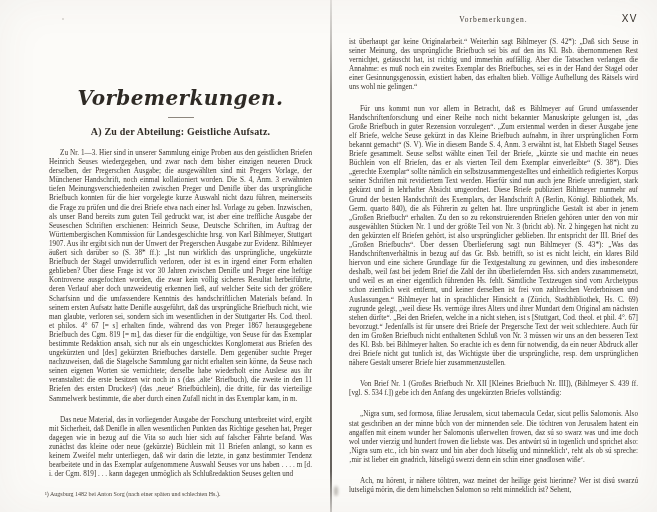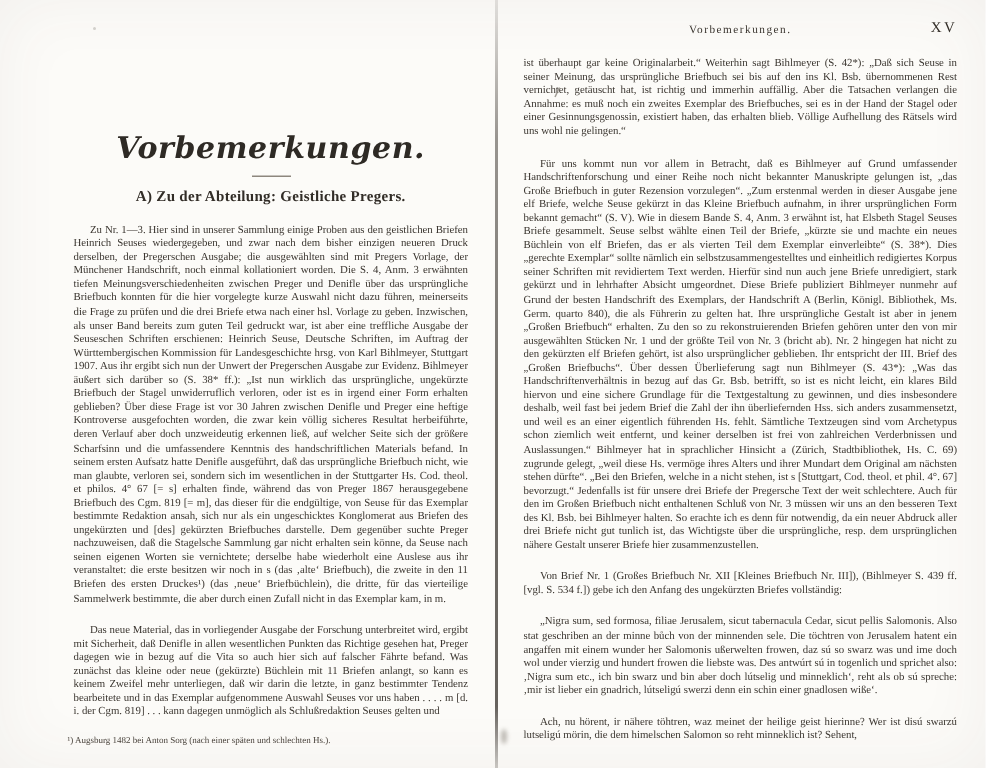--- a/index.html
+++ b/index.html
@@ -64,39 +64,39 @@
     margin-top:15px;
     height:11px;
     font-size:7.5px;
     text-align:center;
     color:#3a352f;
   }
   .rh-title { letter-spacing:1px; }
   .rh-page {
     position:absolute; right:12px; top:-2px;
     font-size:10px; letter-spacing:1.5px;
-    font-family:Liberation Serif, serif;
+    font-family:Liberation Sans, sans-serif;
     color:#332e28;
   }
   .right-body { margin-top:12px; }
 
   .artifact { position:absolute; background:#8a847c; }
   .artifact.stroke { width:1px; height:7px; transform:rotate(25deg); opacity:0.8; }
   .artifact.smudge { width:4px; height:10px; border-radius:50%; filter:blur(1.5px); opacity:0.55; }
   .artifact.speck { width:2px; height:2px; border-radius:50%; opacity:0.35; }
 </style>
 </head>
 <body>
 
 <div class="scan">
 
   <div class="page left">
     <h1 class="main-title">Vorbemerkungen.</h1>
     <div class="title-rule"></div>
-    <h2 class="section-heading">A) Zu der Abteilung: Geistliche Pregers.</h2>
+    <h2 class="section-heading">A) Zu der Abteilung: Geistliche Aufsatz.</h2>
     <div>
       <p class="body indent">Zu Nr. 1—3. Hier sind in unserer Sammlung einige Proben aus den geistlichen Briefen Heinrich Seuses wiedergegeben, und zwar nach dem bisher einzigen neueren Druck derselben, der Pregerschen Ausgabe; die ausgewählten sind mit Pregers Vorlage, der Münchener Handschrift, noch einmal kollationiert worden. Die S. 4, Anm. 3 erwähnten tiefen Meinungsverschiedenheiten zwischen Preger und Denifle über das ursprüngliche Briefbuch konnten für die hier vorgelegte kurze Auswahl nicht dazu führen, meinerseits die Frage zu prüfen und die drei Briefe etwa nach einer hsl. Vorlage zu geben. Inzwischen, als unser Band bereits zum guten Teil gedruckt war, ist aber eine treffliche Ausgabe der Seuseschen Schriften erschienen: Heinrich Seuse, Deutsche Schriften, im Auftrag der Württembergischen Kommission für Landesgeschichte hrsg. von Karl Bihlmeyer, Stuttgart 1907. Aus ihr ergibt sich nun der Unwert der Pregerschen Ausgabe zur Evidenz. Bihlmeyer äußert sich darüber so (S. 38* ff.): „Ist nun wirklich das ursprüngliche, ungekürzte Briefbuch der Stagel unwiderruflich verloren, oder ist es in irgend einer Form erhalten geblieben? Über diese Frage ist vor 30 Jahren zwischen Denifle und Preger eine heftige Kontroverse ausgefochten worden, die zwar kein völlig sicheres Resultat herbeiführte, deren Verlauf aber doch unzweideutig erkennen ließ, auf welcher Seite sich der größere Scharfsinn und die umfassendere Kenntnis des handschriftlichen Materials befand. In seinem ersten Aufsatz hatte Denifle ausgeführt, daß das ursprüngliche Briefbuch nicht, wie man glaubte, verloren sei, sondern sich im wesentlichen in der Stuttgarter Hs. Cod. theol. et philos. 4° 67 [= s] erhalten finde, während das von Preger 1867 herausgegebene Briefbuch des Cgm. 819 [= m], das dieser für die endgültige, von Seuse für das Exemplar bestimmte Redaktion ansah, sich nur als ein ungeschicktes Konglomerat aus Briefen des ungekürzten und [des] gekürzten Briefbuches darstelle. Dem gegenüber suchte Preger nachzuweisen, daß die Stagelsche Sammlung gar nicht erhalten sein könne, da Seuse nach seinen eigenen Worten sie vernichtete; derselbe habe wiederholt eine Auslese aus ihr veranstaltet: die erste besitzen wir noch in s (das ‚alte‘ Briefbuch), die zweite in den 11 Briefen des ersten Druckes¹) (das ‚neue‘ Briefbüchlein), die dritte, für das vierteilige Sammelwerk bestimmte, die aber durch einen Zufall nicht in das Exemplar kam, in m.</p>
       <p class="body indent">Das neue Material, das in vorliegender Ausgabe der Forschung unterbreitet wird, ergibt mit Sicherheit, daß Denifle in allen wesentlichen Punkten das Richtige gesehen hat, Preger dagegen wie in bezug auf die Vita so auch hier sich auf falscher Fährte befand. Was zunächst das kleine oder neue (gekürzte) Büchlein mit 11 Briefen anlangt, so kann es keinem Zweifel mehr unterliegen, daß wir darin die letzte, in ganz bestimmter Tendenz bearbeitete und in das Exemplar aufgenommene Auswahl Seuses vor uns haben . . . .  m [d. i. der Cgm. 819] . . . kann dagegen unmöglich als Schlußredaktion Seuses gelten und</p>
       <p class="footnote">¹) Augsburg 1482 bei Anton Sorg (nach einer späten und schlechten Hs.).</p>
     </div>
   </div>
 
   <div class="gutter"></div>
 
   <div class="page right">

